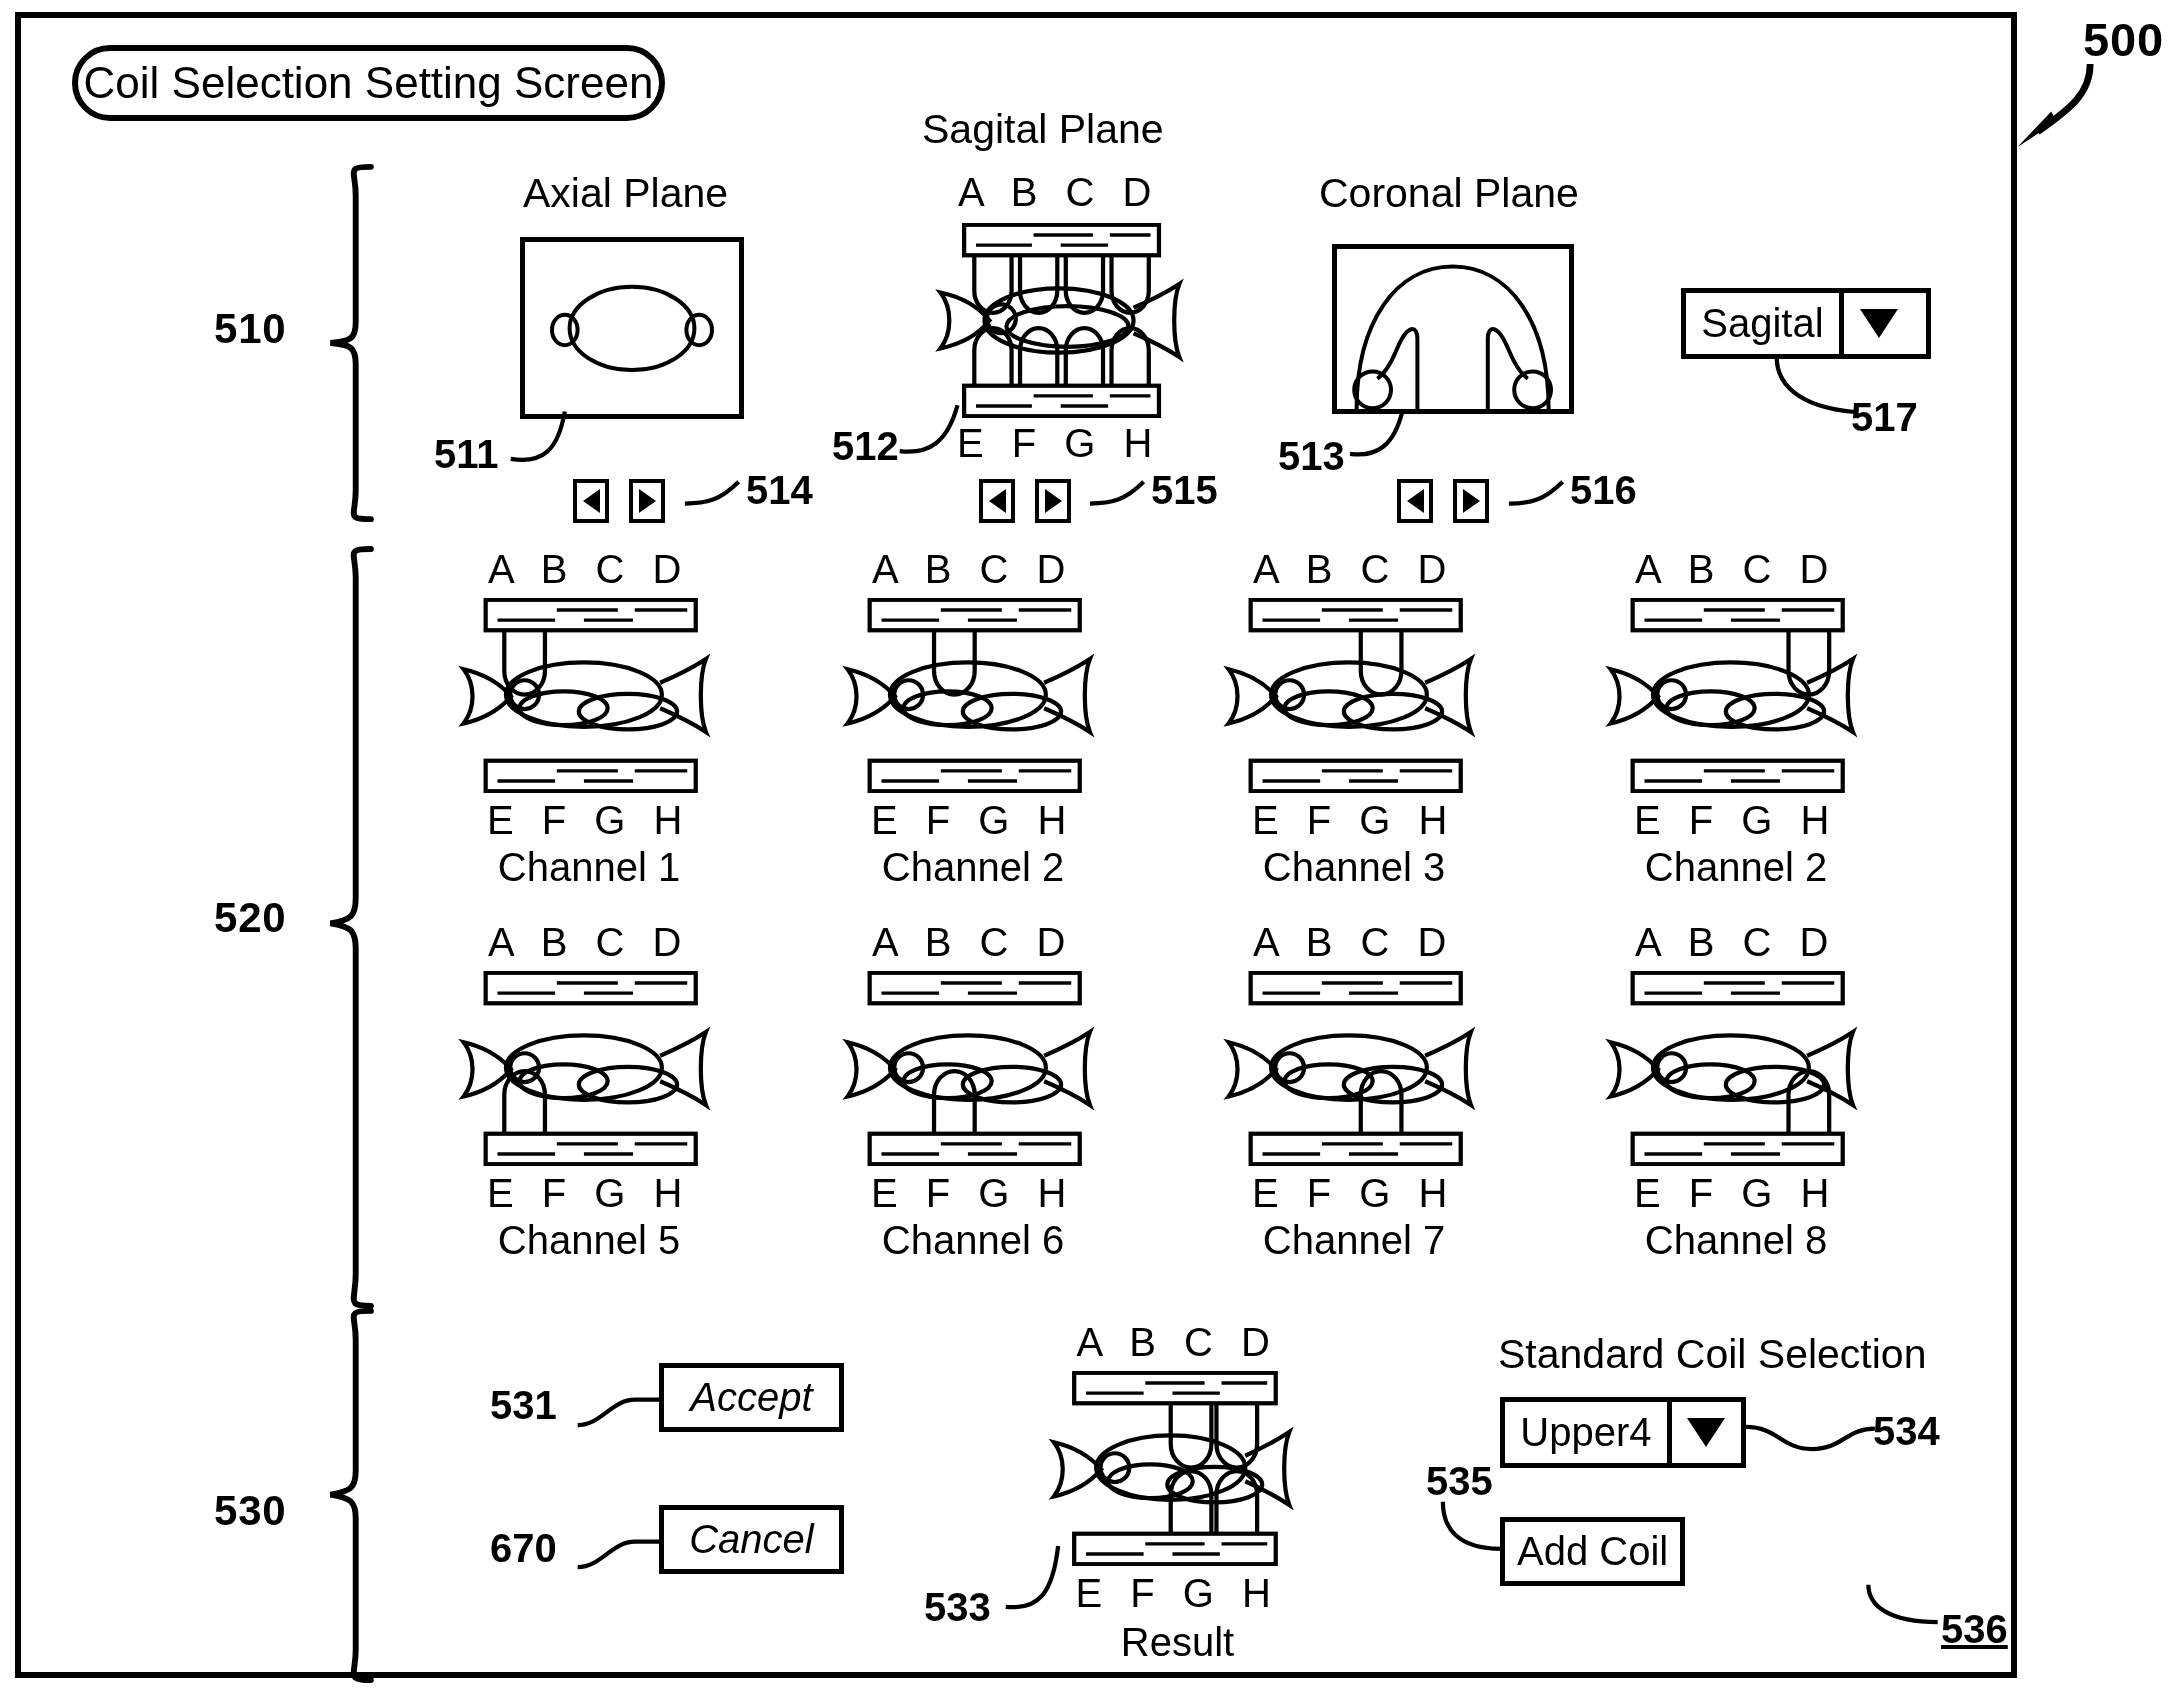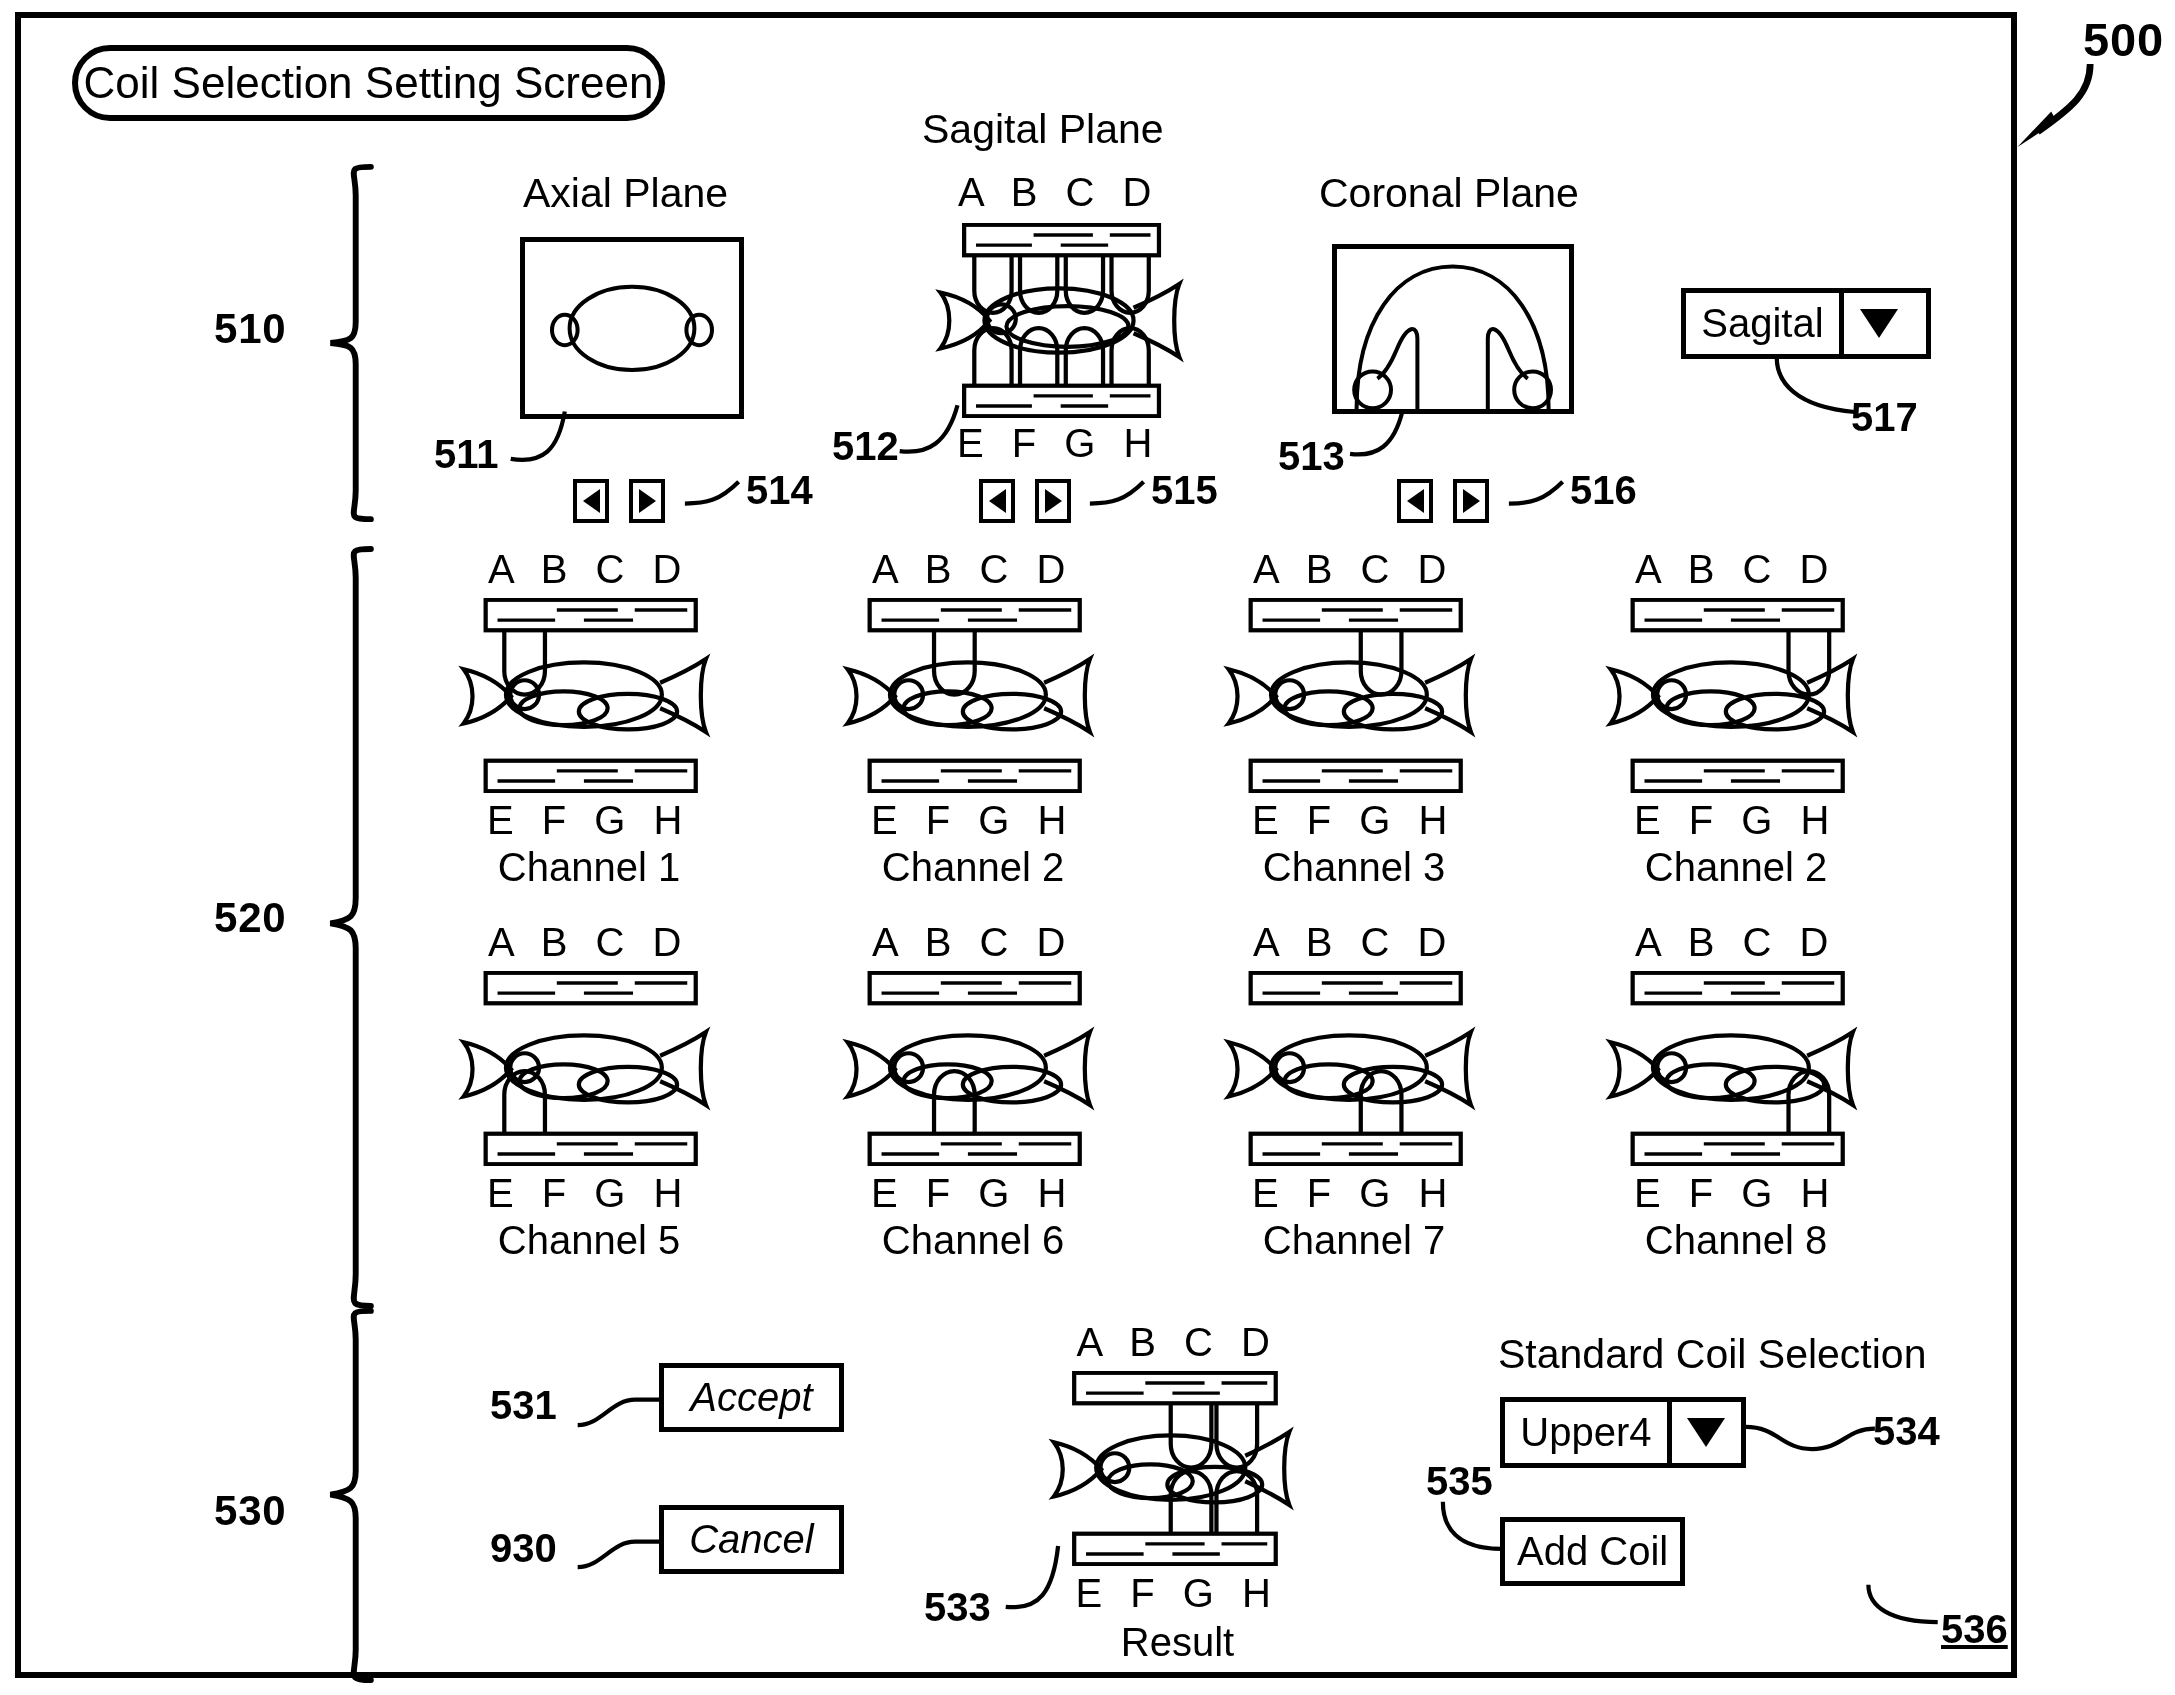--- a/index.html
+++ b/index.html
@@ -546,21 +546,21 @@
   <svg class="brace" style="left:322px; top:1305px;" width="59" height="381" viewBox="0 0 70 450">
     <path d="M58 6 C28 6, 40 10, 40 40 L40 196 C40 216, 34 220, 10 224 C34 228, 40 232, 40 252 L40 408 C40 438, 28 444, 58 444" stroke="#000" stroke-width="7" fill="none" stroke-linecap="round"></path>
   </svg>
 
   <div class="ref" style="left:490px; top:1383px;">531</div>
   <svg class="leader" style="left:576px; top:1386px;" width="93" height="51" viewBox="0 0 110 60">
     <path d="M2 46 C30 46, 42 16, 70 16 L104 16" stroke="#000" stroke-width="5" fill="none"></path>
   </svg>
   <div class="btn" style="left:659px; top:1363px; width:185px; height:69px;">Accept</div>
 
-  <div class="ref" style="left:490px; top:1526px;">930</div>
+  <div class="ref" style="left:490px; top:1526px;">670</div>
   <svg class="leader" style="left:576px; top:1528px;" width="93" height="51" viewBox="0 0 110 60">
     <path d="M2 46 C30 46, 42 16, 70 16 L104 16" stroke="#000" stroke-width="5" fill="none"></path>
   </svg>
   <div class="btn" style="left:659px; top:1505px; width:185px; height:69px;">Cancel</div>
 
   <div class="coilfig" style="left:1042px; top:1320px; width:271px; height:339px;">
     <div class="topletters" style="top:0px;">A B C D</div>
     <svg style="position:absolute; left:0; top:51px;" width="271" height="195" viewBox="0 0 320 230">
       <rect x="38" y="2" width="238" height="36" stroke="#000" stroke-width="5" fill="#fff"></rect>
       <line x1="122" y1="14" x2="192" y2="14" stroke="#000" stroke-width="4"></line>

